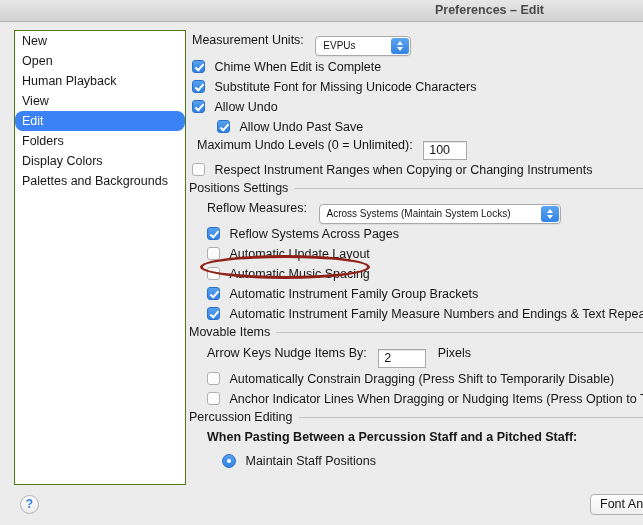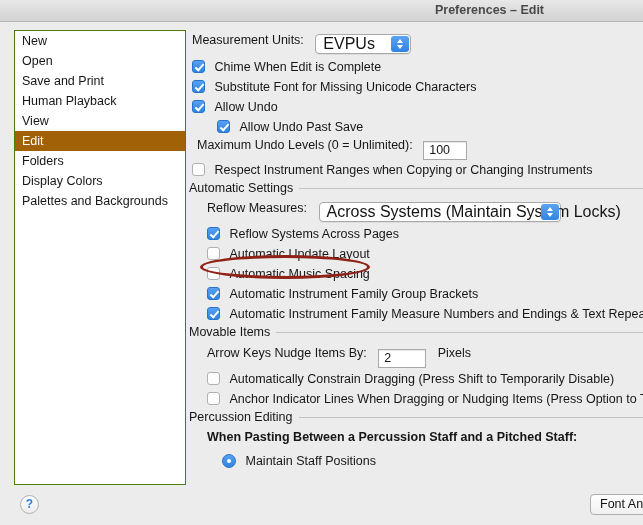--- a/index.html
+++ b/index.html
@@ -62,22 +62,23 @@
   .sb-item {
     height: 20px;
     line-height: 20px;
     padding-left: 7px;
     font-size: 12.5px;
     color: #161616;
     white-space: nowrap;
     box-sizing: border-box;
   }
   .sb-item.selected {
-    background: #a16207;
+    background: #3b82f6;
     color: #ffffff;
+    border-radius: 8px;
   }
 
   
   #pane {
     position: absolute;
     left: 192px; top: 28px;
     width: 460px;
     height: 460px;
   }
 
@@ -155,21 +156,21 @@
     border: 1px solid #a9a9a9;
     border-radius: 4px;
     box-sizing: border-box;
     vertical-align: -5px;
     box-shadow: 0 1px 0 rgba(0,0,0,0.06);
   }
   .popup .ptext {
     display: block;
     padding: 0 28px 0 7px;
     line-height: 18px;
-    font-size: 16px;
+    font-size: 10px;
     white-space: nowrap;
     color: #141414;
   }
   .popup .parrows {
     position: absolute;
     right: 1px; top: 1px;
     width: 18px; height: 16px;
     background: linear-gradient(to bottom, #5ba3f0 0%, #3184e5 100%);
     border-radius: 3px;
     box-sizing: border-box;
@@ -273,21 +274,20 @@
 
 <div id="window">
 
   <div id="titlebar">
     <div id="titlebar-title">Preferences – Edit</div>
   </div>
 
   <div id="sidebar">
     <div class="sb-item">New</div>
     <div class="sb-item">Open</div>
-    <div class="sb-item">Save and Print</div>
     <div class="sb-item">Human Playback</div>
     <div class="sb-item">View</div>
     <div class="sb-item selected">Edit</div>
     <div class="sb-item">Folders</div>
     <div class="sb-item">Display Colors</div>
     <div class="sb-item">Palettes and Backgrounds</div>
   </div>
 
   <div id="pane">
 
@@ -323,21 +323,21 @@
       <span class="lbl">Maximum Undo Levels (0 = Unlimited):</span>
       <span class="tfield" style="width:44px; margin-left:7px;">100</span>
     </div>
 
     <div class="row" style="left:0px; top:134px;">
       <span class="cb off"></span>
       <span class="lbl cb-label">Respect Instrument Ranges when Copying or Changing Instruments</span>
     </div>
 
     <div class="section" style="left:-3px; top:153px; width:455px;">
-      <span class="stitle">Automatic Settings</span>
+      <span class="stitle">Positions Settings</span>
       <span class="srule"></span>
     </div>
 
     <div class="row" style="left:15px; top:172px;">
       <span class="lbl">Reflow Measures:</span>
       <span class="popup" style="width:242px; margin-left:8px;">
         <span class="ptext">Across Systems (Maintain System Locks)</span>
         <span class="parrows"></span>
       </span>
     </div>

